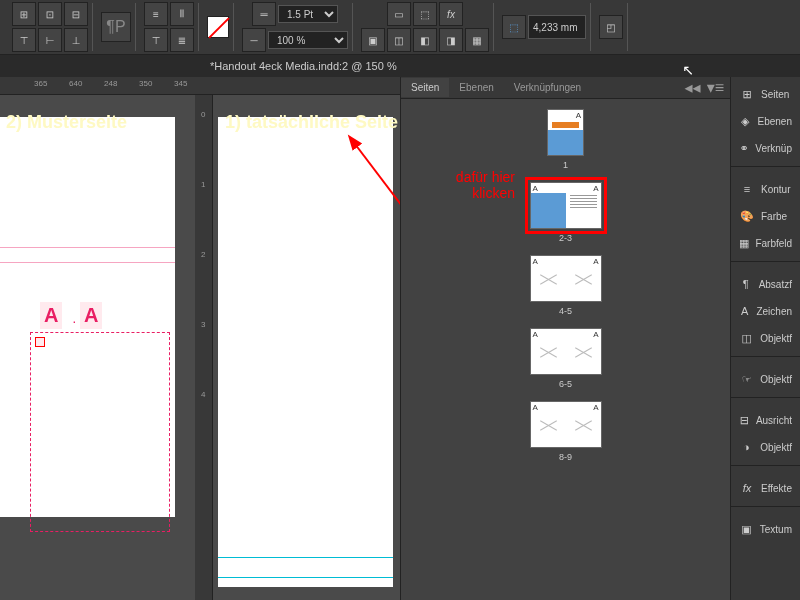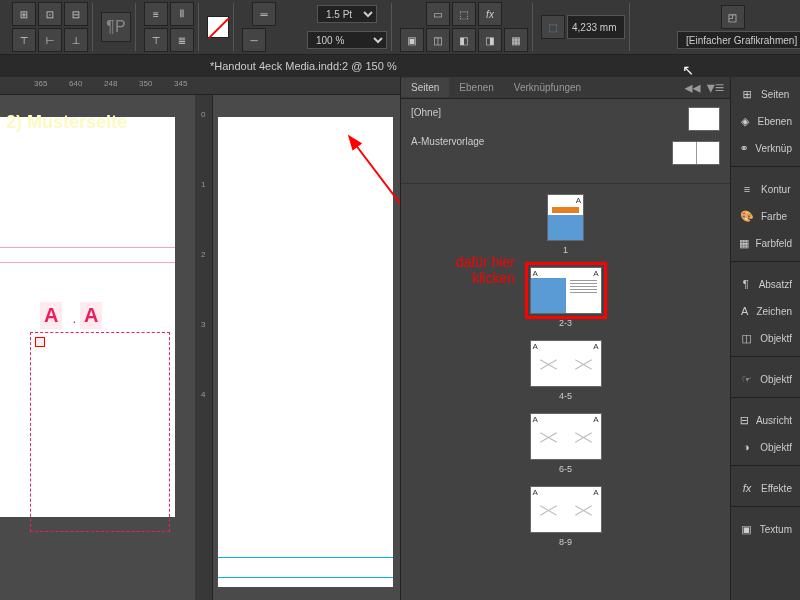--- a/index.html
+++ b/index.html
@@ -4,21 +4,21 @@
 <style>
 * { margin: 0; padding: 0; box-sizing: border-box; font-family: Arial, sans-serif; }
 body { background: #383838; width: 800px; height: 600px; overflow: hidden; position: relative; }
 
 
 .top-toolbar { height: 55px; background: #383838; border-bottom: 1px solid #222; display: flex; align-items: center; padding: 4px 8px; gap: 4px; }
 .tool-btn { width: 24px; height: 24px; background: #444; border: 1px solid #222; display: inline-flex; align-items: center; justify-content: center; color: #ccc; font-size: 10px; cursor: pointer; }
 .tool-group { display: flex; gap: 2px; align-items: center; padding: 0 4px; border-right: 1px solid #555; height: 48px; flex-direction: column; justify-content: center; }
 .tool-row { display: flex; gap: 2px; align-items: center; }
 .input-field { background: #222; border: 1px solid #555; color: #ccc; font-size: 10px; padding: 2px 4px; width: 50px; height: 24px; }
-.select-field { background: #222; border: 1px solid #555; color: #ccc; font-size: 10px; padding: 2px 4px; height: 18px; margin-left: 39px; }
+.select-field { background: #222; border: 1px solid #555; color: #ccc; font-size: 10px; padding: 2px 4px; height: 18px; }
 .fill-swatch { width: 22px; height: 22px; background: #fff; border: 1px solid #222; position: relative; }
 .fill-swatch.none::after { content: ''; position: absolute; width: 28px; height: 2px; background: red; transform: rotate(-45deg); top: 10px; left: -3px; }
 
 
 .doc-tab-bar { height: 22px; background: #2a2a2a; display: flex; align-items: center; padding-left: 200px; }
 .doc-tab { color: #ccc; font-size: 11px; padding: 3px 10px; }
 
 
 .main-area { display: flex; height: 523px; }
 
@@ -143,21 +143,20 @@
     </div>
   </div>
   <div class="tool-group">
     <div class="tool-row">
       <div class="tool-btn" style="color:#5b9bd5;">⬚</div>
       <input class="input-field" style="width: 58px;" value="4,233 mm">
     </div>
   </div>
   <div class="tool-group">
     <div class="tool-btn">◰</div>
-    <select class="select-field" style="width:150px;"><option>[Einfacher Grafikrahmen]</option></select>
   </div>
 </div>
 
 <div class="doc-tab-bar">
   <div class="doc-tab">*Handout 4eck Media.indd:2 @ 150 %</div>
 </div>
 
 <div class="main-area">
 
   <div class="canvas-area">
@@ -185,20 +184,21 @@
       <div class="red-box"></div>
       <div class="dashed-frame"></div>
     </div>
 
     <div class="actual-page">
       <div class="cyan-line" style="top:440px;"></div>
       <div class="cyan-line" style="top:460px;"></div>
     </div>
 
     <div class="annotation" style="left:6px;top:35px;">2) Musterseite</div>
+    <div class="annotation" style="left:225px;top:35px;">1) tatsächliche Seite</div>
 
     <svg class="arrow-svg" style="left:340px;top:55px;width:200px;height:250px;">
       <defs>
           <marker id="ah" markerWidth="10" markerHeight="10" refX="2" refY="3" orient="auto">
             <path d="M0,0 L0,6 L8,3 z" fill="#ff0000"></path>
           </marker>
         </defs>
       <line x1="180" y1="230" x2="15" y2="12" stroke="#ff0000" stroke-width="2" marker-end="url(#ah)"></line>
     </svg>
   </div>
@@ -207,36 +207,20 @@
     <div class="panel-tabs">
       <div class="panel-tab active">Seiten</div>
       <div class="panel-tab">Ebenen</div>
       <div class="panel-tab">Verknüpfungen</div>
       <div class="panel-menu">
         <span>◂◂</span>
         <span>▾≡</span>
       </div>
     </div>
 
-    <div class="master-section">
-      <div style="display:flex;justify-content:space-between;align-items:flex-start;">
-        <div>
-          <div class="master-label">[Ohne]</div>
-          <div class="master-label" style="margin-top:18px;">A-Mustervorlage</div>
-        </div>
-        <div>
-          <div class="master-thumbs">
-              <div class="master-thumb"></div>
-            </div>
-          <div class="master-thumbs">
-              <div class="master-thumb double"></div>
-            </div>
-        </div>
-      </div>
-    </div>
 
     <div class="spreads-section">
       <div class="click-annotation" style="right:215px;top:70px;">
         <div>dafür hier</div>
         <div>klicken</div>
       </div>
 
       <div class="spread-item">
         <div class="spread-thumb">
           <div class="page-thumb single">

